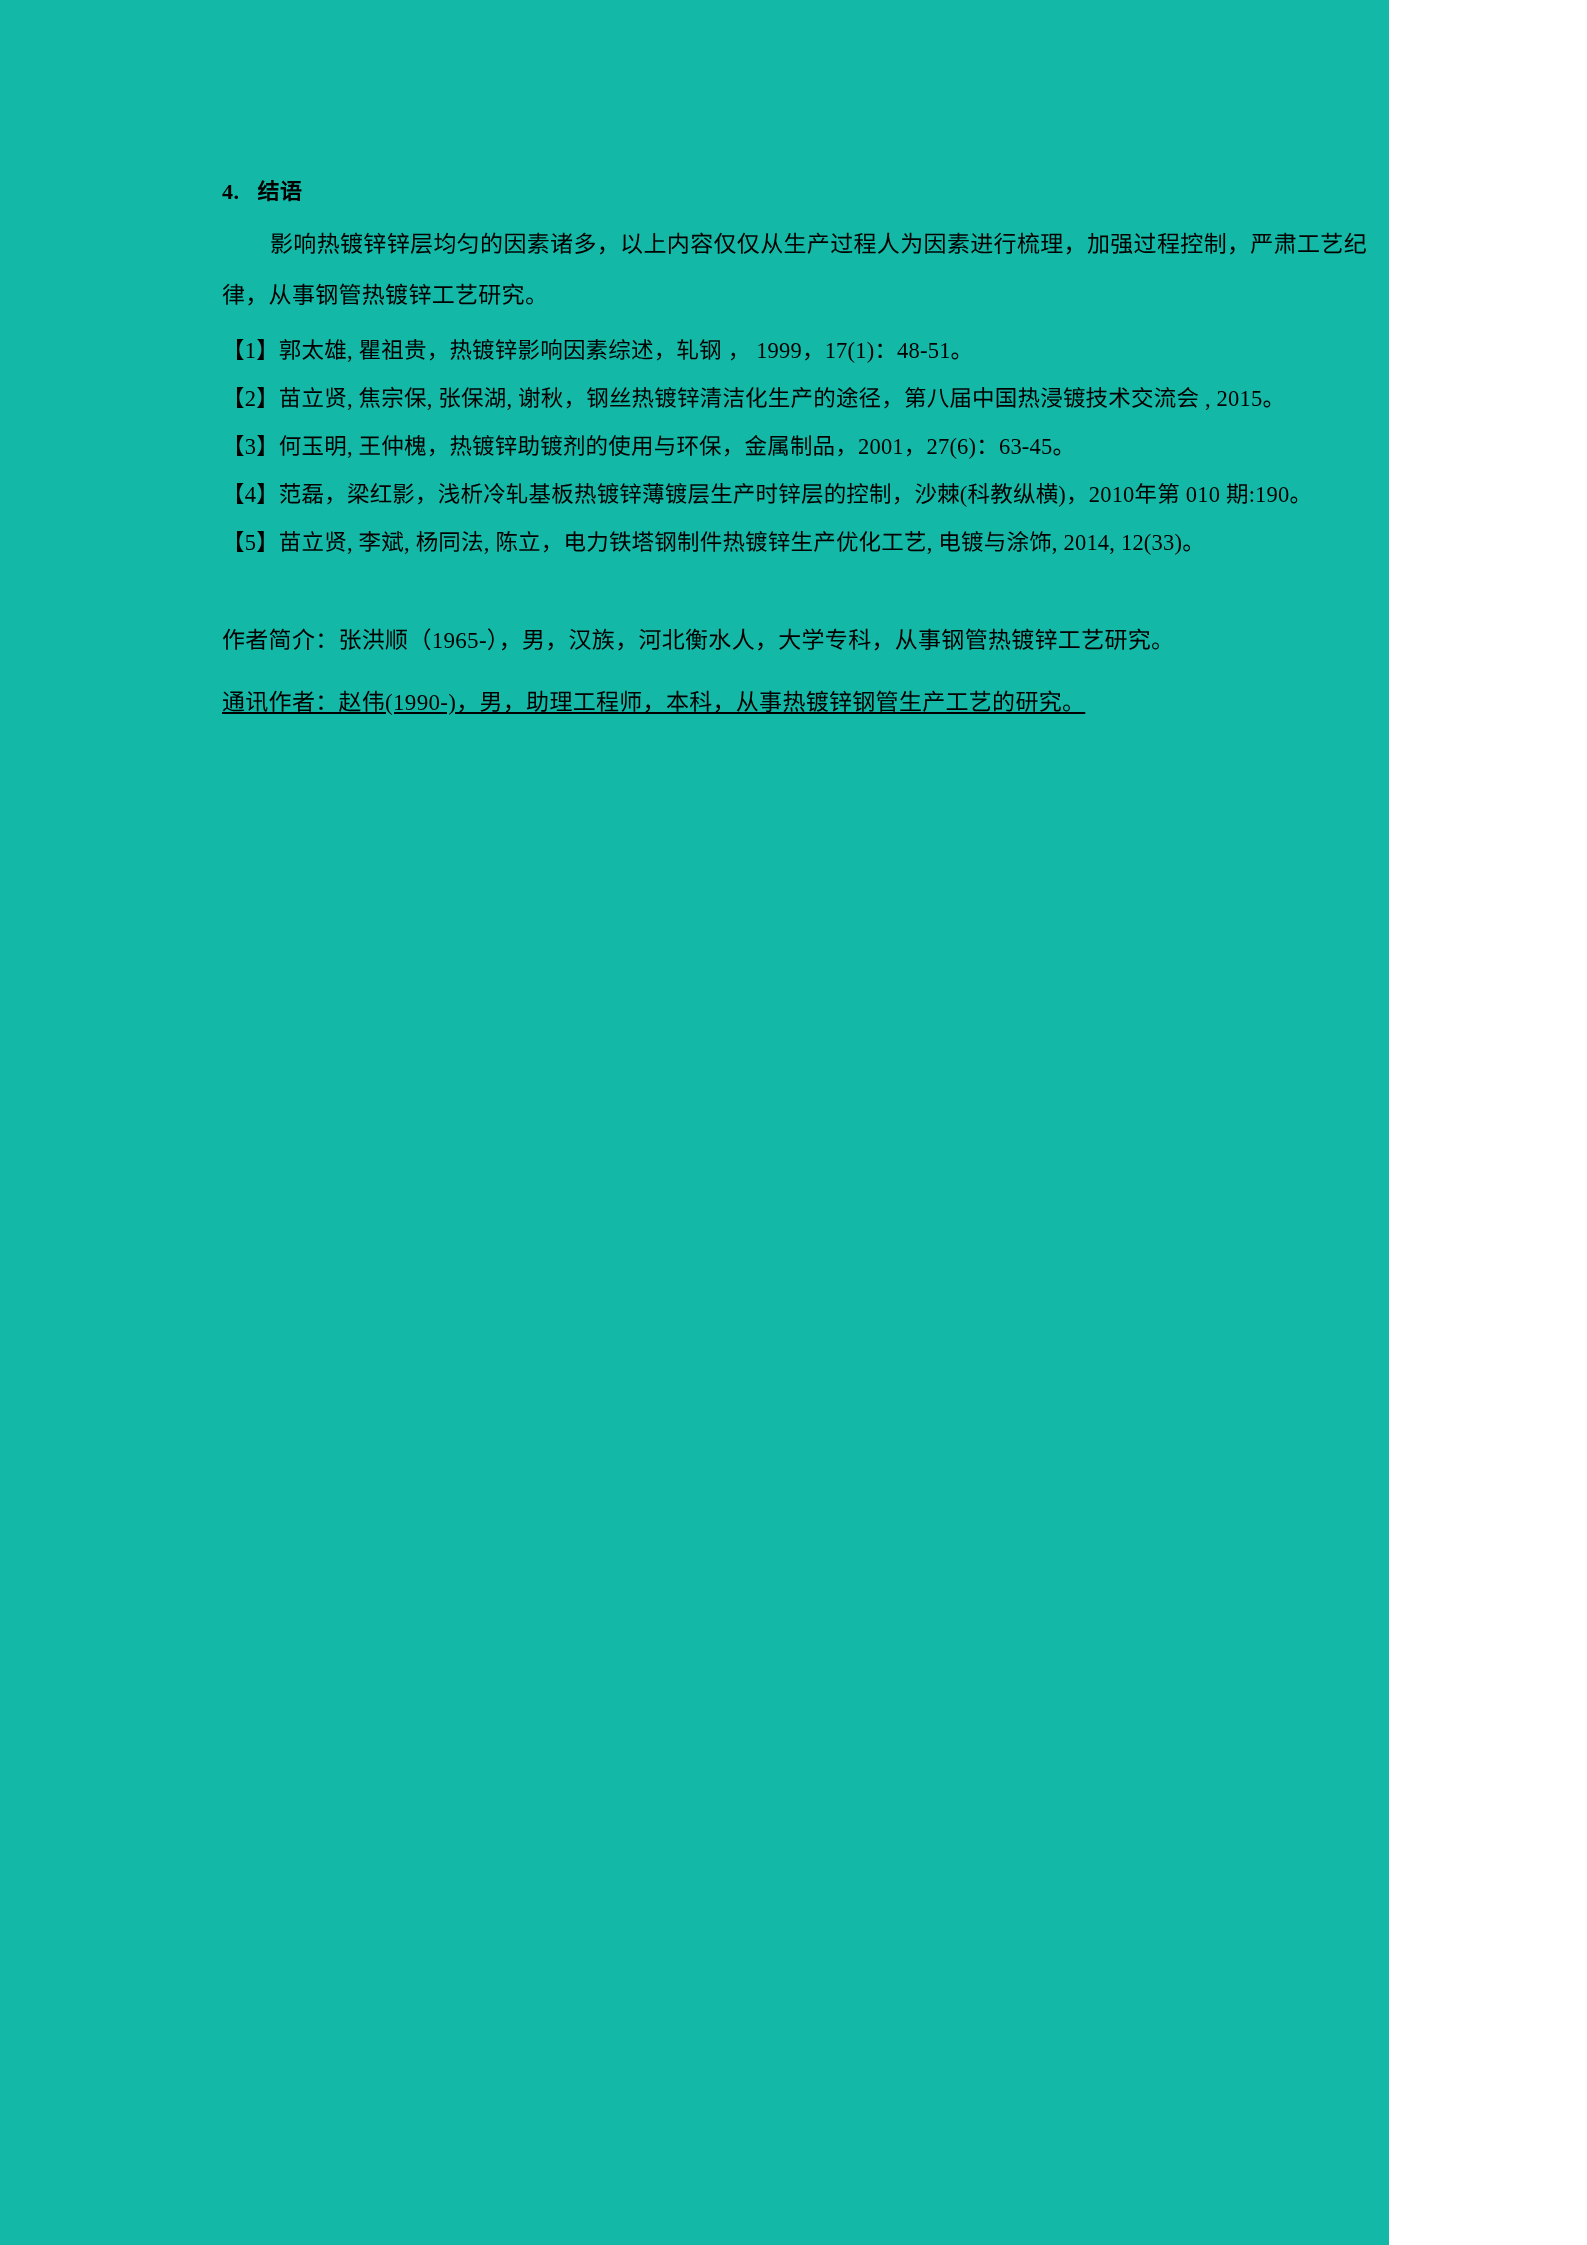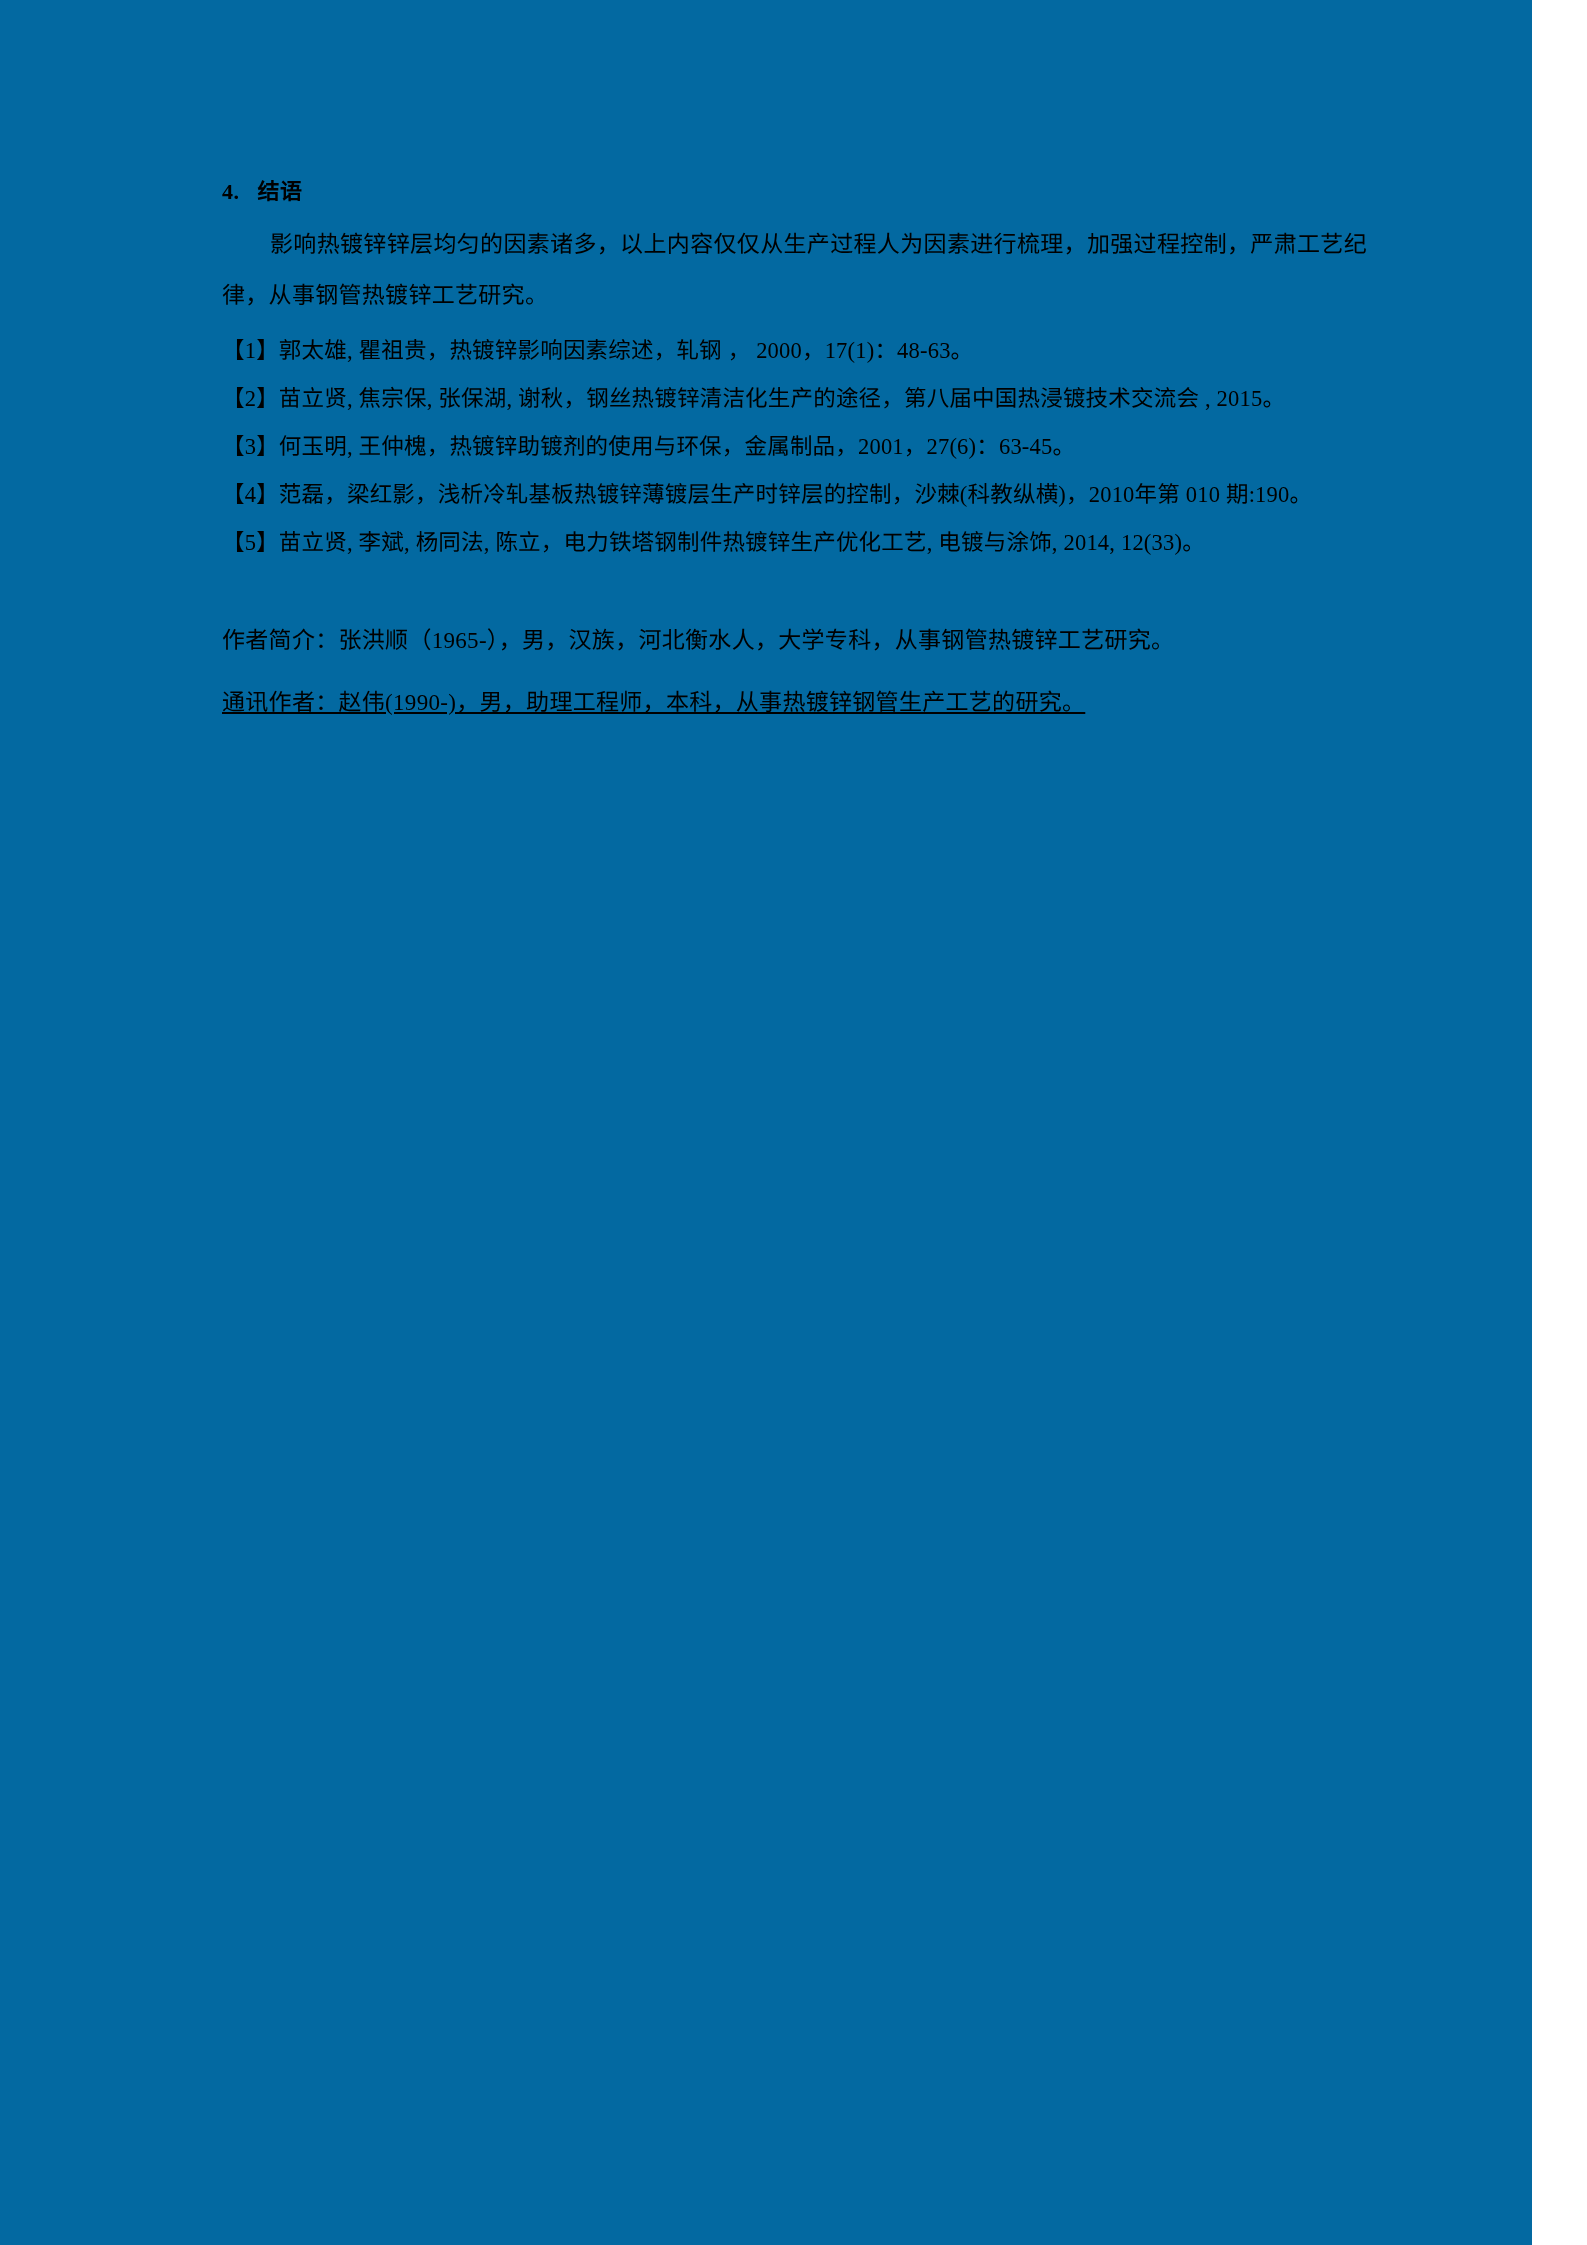--- a/index.html
+++ b/index.html
@@ -2,23 +2,23 @@
 <html lang="zh-CN"><head>
 <meta charset="utf-8">
 <style>
   html, body {
     margin: 0;
     padding: 0;
     background: #ffffff;
   }
   .page {
     position: relative;
-    width: 1532px;
+    width: 1389px;
     height: 2245px;
-    background: #0369a1;
+    background: #14b8a6;
     box-sizing: border-box;
     font-family: "Liberation Serif", "DejaVu Serif", serif;
     color: #000000;
     overflow: hidden;
   }
   .content {
     position: absolute;
     left: 222px;
     top: 175px;
     width: 1145px;
@@ -87,21 +87,21 @@
 
     <h2 class="section-heading">
       <span>4.</span>
       &nbsp;&nbsp;<span>结语</span>
     </h2>
 
     <p class="body-para">影响热镀锌锌层均匀的因素诸多，以上内容仅仅从生产过程人为因素进行梳理，加强过程控制，严肃工艺纪律，从事钢管热镀锌工艺研究。</p>
 
 
     <ul class="ref-list">
-      <li class="ref-item">【1】郭太雄, 瞿祖贵，热镀锌影响因素综述，轧钢 ， 2000，17(1)：48-63。</li>
+      <li class="ref-item">【1】郭太雄, 瞿祖贵，热镀锌影响因素综述，轧钢 ， 1999，17(1)：48-51。</li>
       <li class="ref-item">【2】苗立贤, 焦宗保, 张保湖, 谢秋，钢丝热镀锌清洁化生产的途径，第八届中国热浸镀技术交流会 , 2015。</li>
       <li class="ref-item">【3】何玉明, 王仲槐，热镀锌助镀剂的使用与环保，金属制品，2001，27(6)：63-45。</li>
       <li class="ref-item">【4】范磊，梁红影，浅析冷轧基板热镀锌薄镀层生产时锌层的控制，沙棘(科教纵横)，2010年第 010 期:190。</li>
       <li class="ref-item">【5】苗立贤, 李斌, 杨同法, 陈立，电力铁塔钢制件热镀锌生产优化工艺, 电镀与涂饰, 2014, 12(33)。</li>
     </ul>
 
     <div class="bio-block">
       <p class="bio-line">作者简介：张洪顺（1965-），男，汉族，河北衡水人，大学专科，从事钢管热镀锌工艺研究。</p>
       <p class="bio-line">通讯作者：赵伟(1990-)，男，助理工程师，本科，从事热镀锌钢管生产工艺的研究。</p>
     </div>

